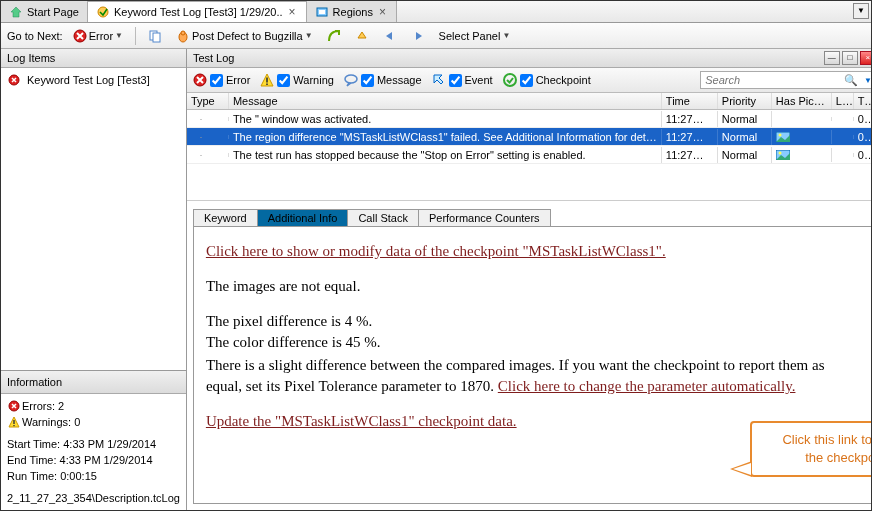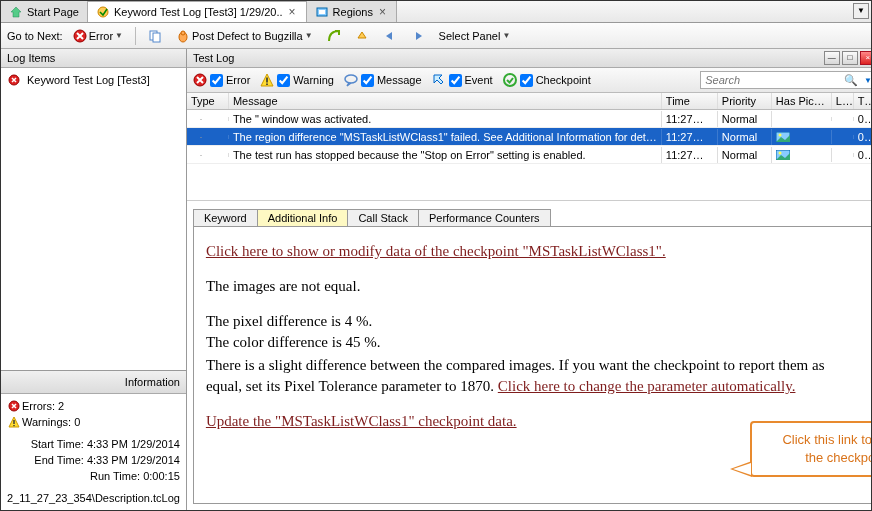--- a/index.html
+++ b/index.html
@@ -11,21 +11,21 @@
 .tabs-dropdown { position: absolute; right: 2px; top: 2px; width: 16px; height: 16px; border: 1px solid #888; background: #f0f0f0; text-align: center; font-size: 8px; line-height: 14px; }
 .toolbar { display: flex; align-items: center; gap: 6px; height: 26px; padding: 2px 6px; background: linear-gradient(#fdfdfd,#ececec); border-bottom: 1px solid #aaa; }
 .tb-sep { width: 1px; height: 18px; background: #bbb; margin: 0 2px; }
 .tb-btn { display: flex; align-items: center; gap: 2px; padding: 1px 4px; cursor: pointer; border-radius: 2px; }
 .caret { font-size: 8px; color: #444; }
 .main-area { display: flex; height: calc(100% - 48px); }
 .left-pane { width: 188px; display: flex; flex-direction: column; border-right: 1px solid #999; }
 .panel-header { background: linear-gradient(#f0f0f0,#dcdcdc); padding: 3px 6px; border-bottom: 1px solid #aaa; font-size: 11px; }
 .tree-area { flex: 1; padding: 4px 6px; background: #fff; overflow: auto; }
 .tree-item { display: flex; align-items: center; gap: 6px; padding: 1px 0; }
-.info-panel { border-top: 1px solid #999; padding: 4px 6px; font-size: 11px; line-height: 16px; background: #fff; text-align: right; }
+.info-panel { border-top: 1px solid #999; padding: 4px 6px; font-size: 11px; line-height: 16px; background: #fff; }
 .info-row { display: flex; align-items: center; gap: 1px; }
 .right-pane { flex: 1; display: flex; flex-direction: column; }
 .testlog-header { display: flex; align-items: center; justify-content: space-between; background: linear-gradient(#f0f0f0,#dcdcdc); padding: 2px 6px; border-bottom: 1px solid #aaa; }
 .window-ctrls { display: flex; gap: 2px; }
 .wc { width: 16px; height: 14px; border: 1px solid #888; background: linear-gradient(#fafafa,#d8d8d8); font-size: 8px; text-align: center; line-height: 12px; cursor: pointer; }
 .wc.close { background: linear-gradient(#f88,#d22); color: #fff; border-color: #a12; }
 .filter-bar { display: flex; align-items: center; gap: 10px; padding: 3px 6px; background: linear-gradient(#fafafa,#e8e8e8); border-bottom: 1px solid #bbb; }
 .filter-item { display: flex; align-items: center; gap: 3px; }
 .filter-item input[type=checkbox] { margin: 0; }
 .search-box { margin-left: auto; display: flex; align-items: center; border: 1px solid #aaa; background: #fff; height: 18px; }
@@ -43,21 +43,21 @@
 .col-l { width: 22px; }
 .col-ti { width: 28px; }
 .grid-row { display: flex; align-items: center; border-bottom: 1px solid #eee; height: 18px; }
 .grid-row.selected { background: #1a63c7; color: #fff; }
 .grid-row.selected .gc { border-right-color: rgba(255,255,255,0.15); }
 .row-conn { position: relative; width: 42px; height: 100%; }
 .row-conn svg { position: absolute; top: 0; left: 0; }
 .icon-cell { display: inline-flex; align-items: center; justify-content: center; width: 14px; height: 14px; }
 .detail-tabs { display: flex; padding: 8px 6px 0 6px; gap: 0; }
 .dtab { padding: 2px 10px; border: 1px solid #999; border-bottom: none; background: #f0f0f0; cursor: pointer; font-size: 11px; margin-right: -1px; }
-.dtab.active { background: #fef9c3; position: relative; z-index: 2; }
+.dtab.active { background: #0369a1; position: relative; z-index: 2; }
 .detail-body { margin: 0 6px 6px 6px; border: 1px solid #999; padding: 14px 12px; font-family: "Times New Roman", serif; font-size: 15px; line-height: 1.4; position: relative; flex: 1; overflow: auto; }
 .detail-body a { color: #7f1d1d; text-decoration: underline; }
 .info-panel .hdr { background: linear-gradient(#f0f0f0,#dcdcdc); margin: -4px -6px 4px -6px; padding: 3px 6px; border-bottom: 1px solid #aaa; }
 .callout { position: absolute; left: 556px; top: 194px; width: 198px; border: 2px solid #e88a2e; background: #fff; padding: 8px 10px; text-align: center; color: #d9731a; font-family: "Segoe UI", sans-serif; font-size: 13px; border-radius: 4px; }
 .callout-tail { position: absolute; left: -22px; top: 38px; width: 0; height: 0; border-top: 8px solid transparent; border-bottom: 8px solid transparent; border-right: 22px solid #e88a2e; }
 .callout-tail::after { content: ''; position: absolute; left: 3px; top: -6px; border-top: 6px solid transparent; border-bottom: 6px solid transparent; border-right: 18px solid #fff; }
 svg { display: block; }
 .grid-blank { height: 36px; background: #fff; }
 </style>
 </head>

